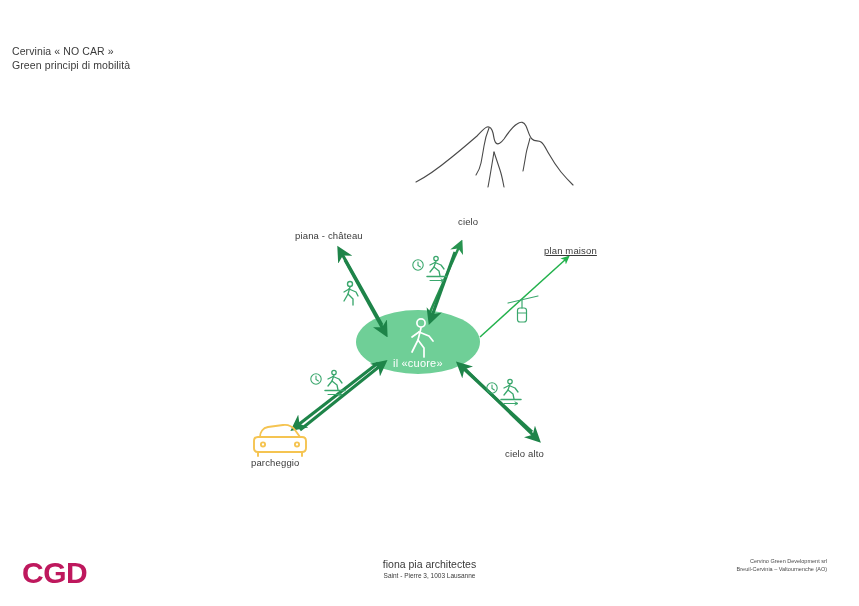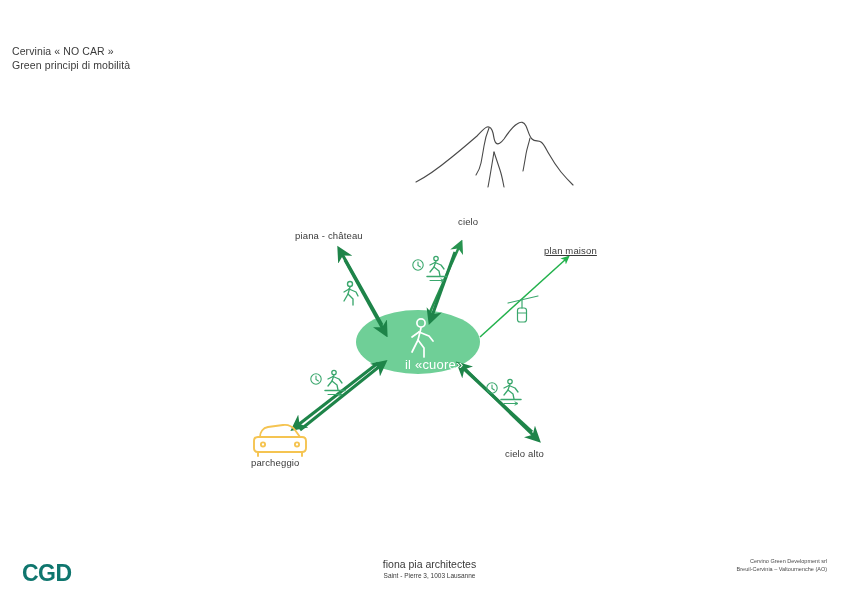--- a/index.html
+++ b/index.html
@@ -51,35 +51,34 @@
   .lbl-piana     { left: 295px; top: 230px; }
   .lbl-giomen    { left: 458px; top: 216px; }
   .lbl-planmaison{ left: 544px; top: 245px; text-decoration: underline; }
   .lbl-cieloalto { left: 505px; top: 448px; }
   .lbl-parcheggio{ left: 251px; top: 457px; }
 
   .core-label {
     position: absolute;
     left: 393px;
     top: 357px;
-    font-size: 13px;
+    font-size: 11px;
     color: #ffffff;
     white-space: nowrap;
     letter-spacing: 0.2px;
-    margin-left: 12px;
   }
 
   
   .footer-logo {
     position: absolute;
     left: 22px;
     top: 558px;
-    font-size: 23px;
+    font-size: 30px;
     font-weight: bold;
-    color: #0f766e;
+    color: #be185d;
     letter-spacing: -0.5px;
     line-height: 30px;
   }
   .footer-center {
     position: absolute;
     left: 0;
     top: 558px;
     width: 859px;
     text-align: center;
   }

